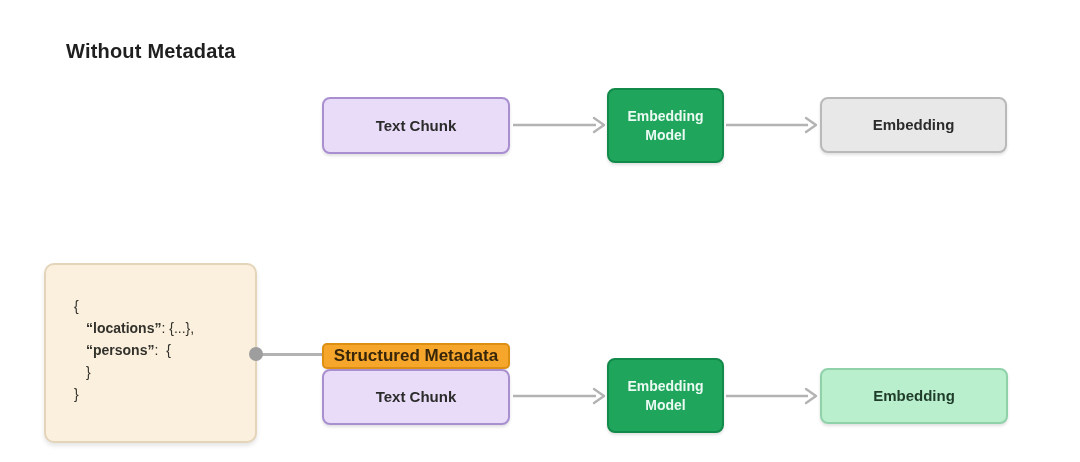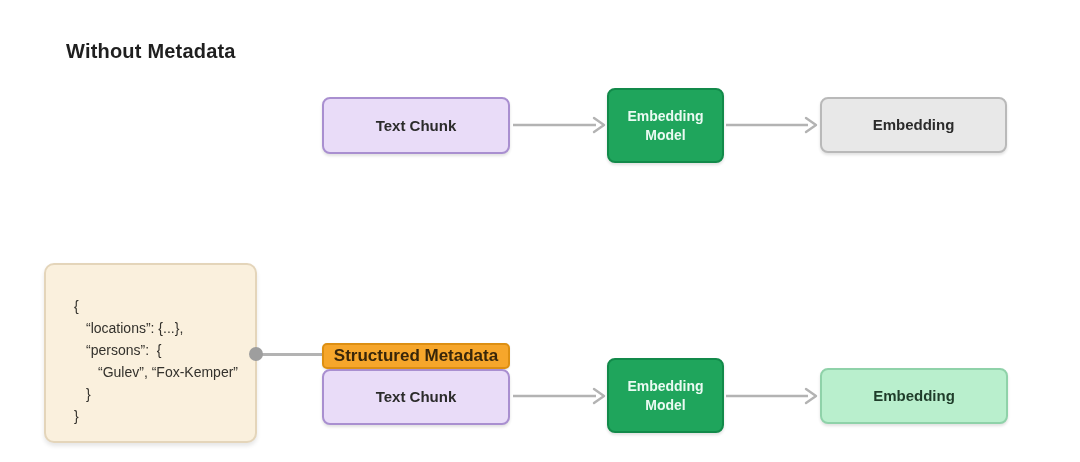--- a/index.html
+++ b/index.html
@@ -78,21 +78,21 @@
     box-sizing: border-box;
     background: #faf0dd;
     border: 2px solid #e4d5ba;
     border-radius: 10px;
     box-shadow: 0 3px 4px rgba(0,0,0,0.10);
     padding: 30px 10px 0 28px;
     font-size: 14px;
     color: #33312c;
   }
   .json-line { line-height: 22px; white-space: pre; }
-  .json-line .k { font-weight: 400; }
+  .json-line .k { font-weight: 700; }
   .ind1 { padding-left: 12px; }
   .ind2 { padding-left: 24px; }
   .arrow {
     position: absolute;
     overflow: visible;
   }
   .connector-line {
     position: absolute;
     height: 2.5px;
     background: #b3b3b3;
@@ -126,21 +126,20 @@
     <polyline points="81,3 91,10 81,17" fill="none" stroke="#b3b3b3" stroke-width="2.4" stroke-linejoin="round" stroke-linecap="round"></polyline>
   </svg>
 
   <div class="node gray" style="left:820px; top:97px; width:187px; height:56px;">Embedding</div>
 
 
   <div class="json-box">
     <div class="json-line"><span>{</span></div>
     <div class="json-line ind1"><span class="k">“locations”</span><span>: {...},</span></div>
     <div class="json-line ind1"><span class="k">“persons”</span><span>:  {</span></div>
-    <div class="json-line ind2"><span>“Gulev”, “Fox-Kemper”</span></div>
     <div class="json-line ind1"><span>}</span></div>
     <div class="json-line"><span>}</span></div>
   </div>
 
   <div class="connector-line" style="left:256px; top:353px; width:66px;"></div>
   <div class="connector-dot" style="left:249px; top:347px;"></div>
 
   <div class="orange-bar" style="left:322px; top:343px; width:188px; height:26px;">Structured Metadata</div>
 
   <div class="node purple" style="left:322px; top:369px; width:188px; height:56px;">Text Chunk</div>

